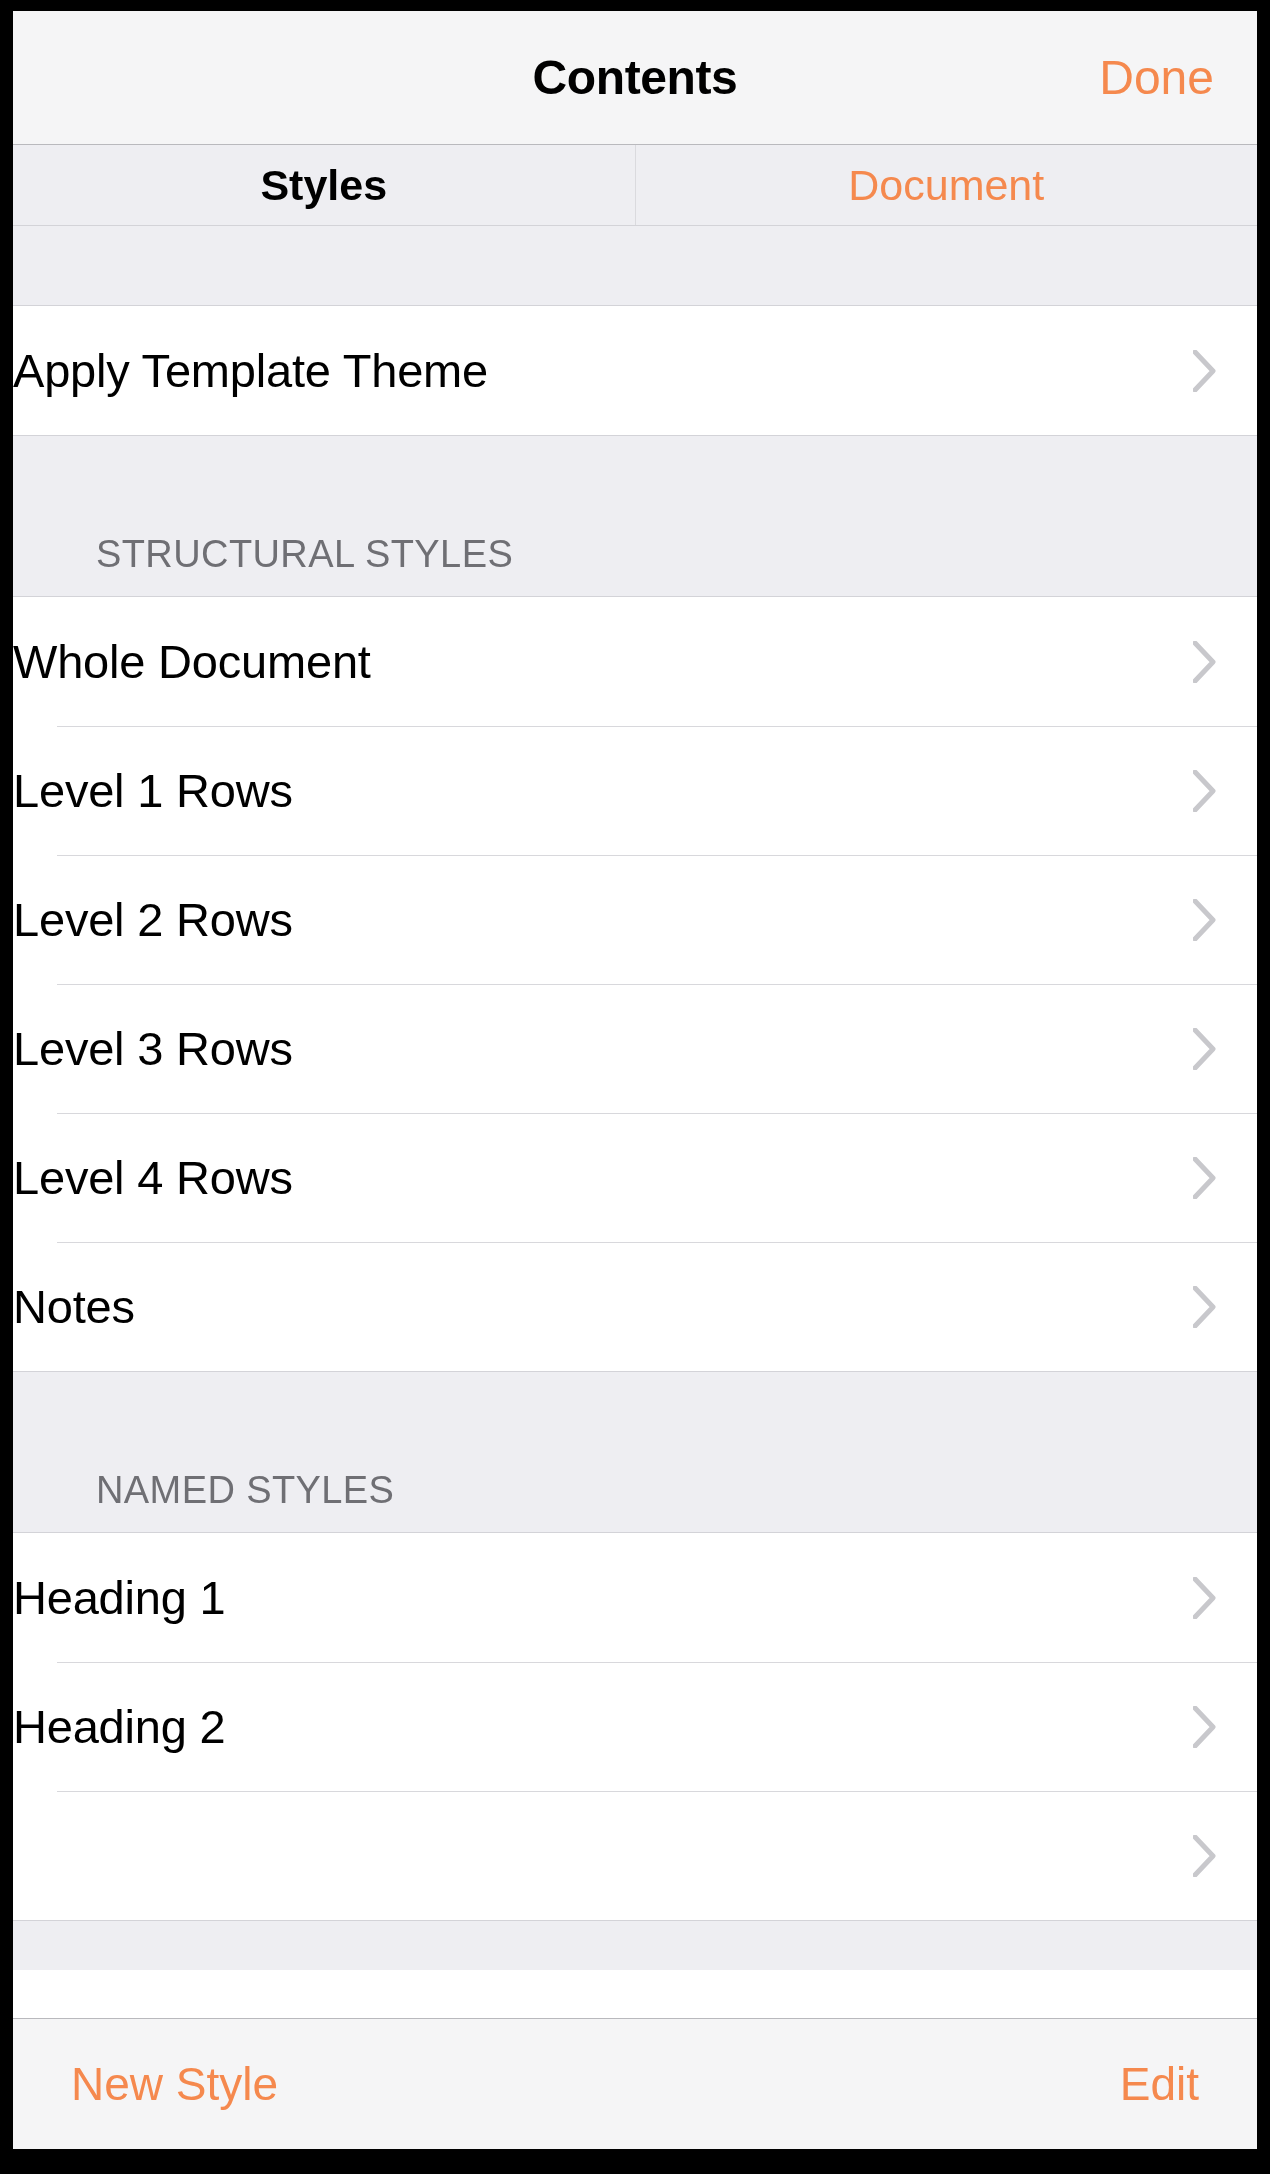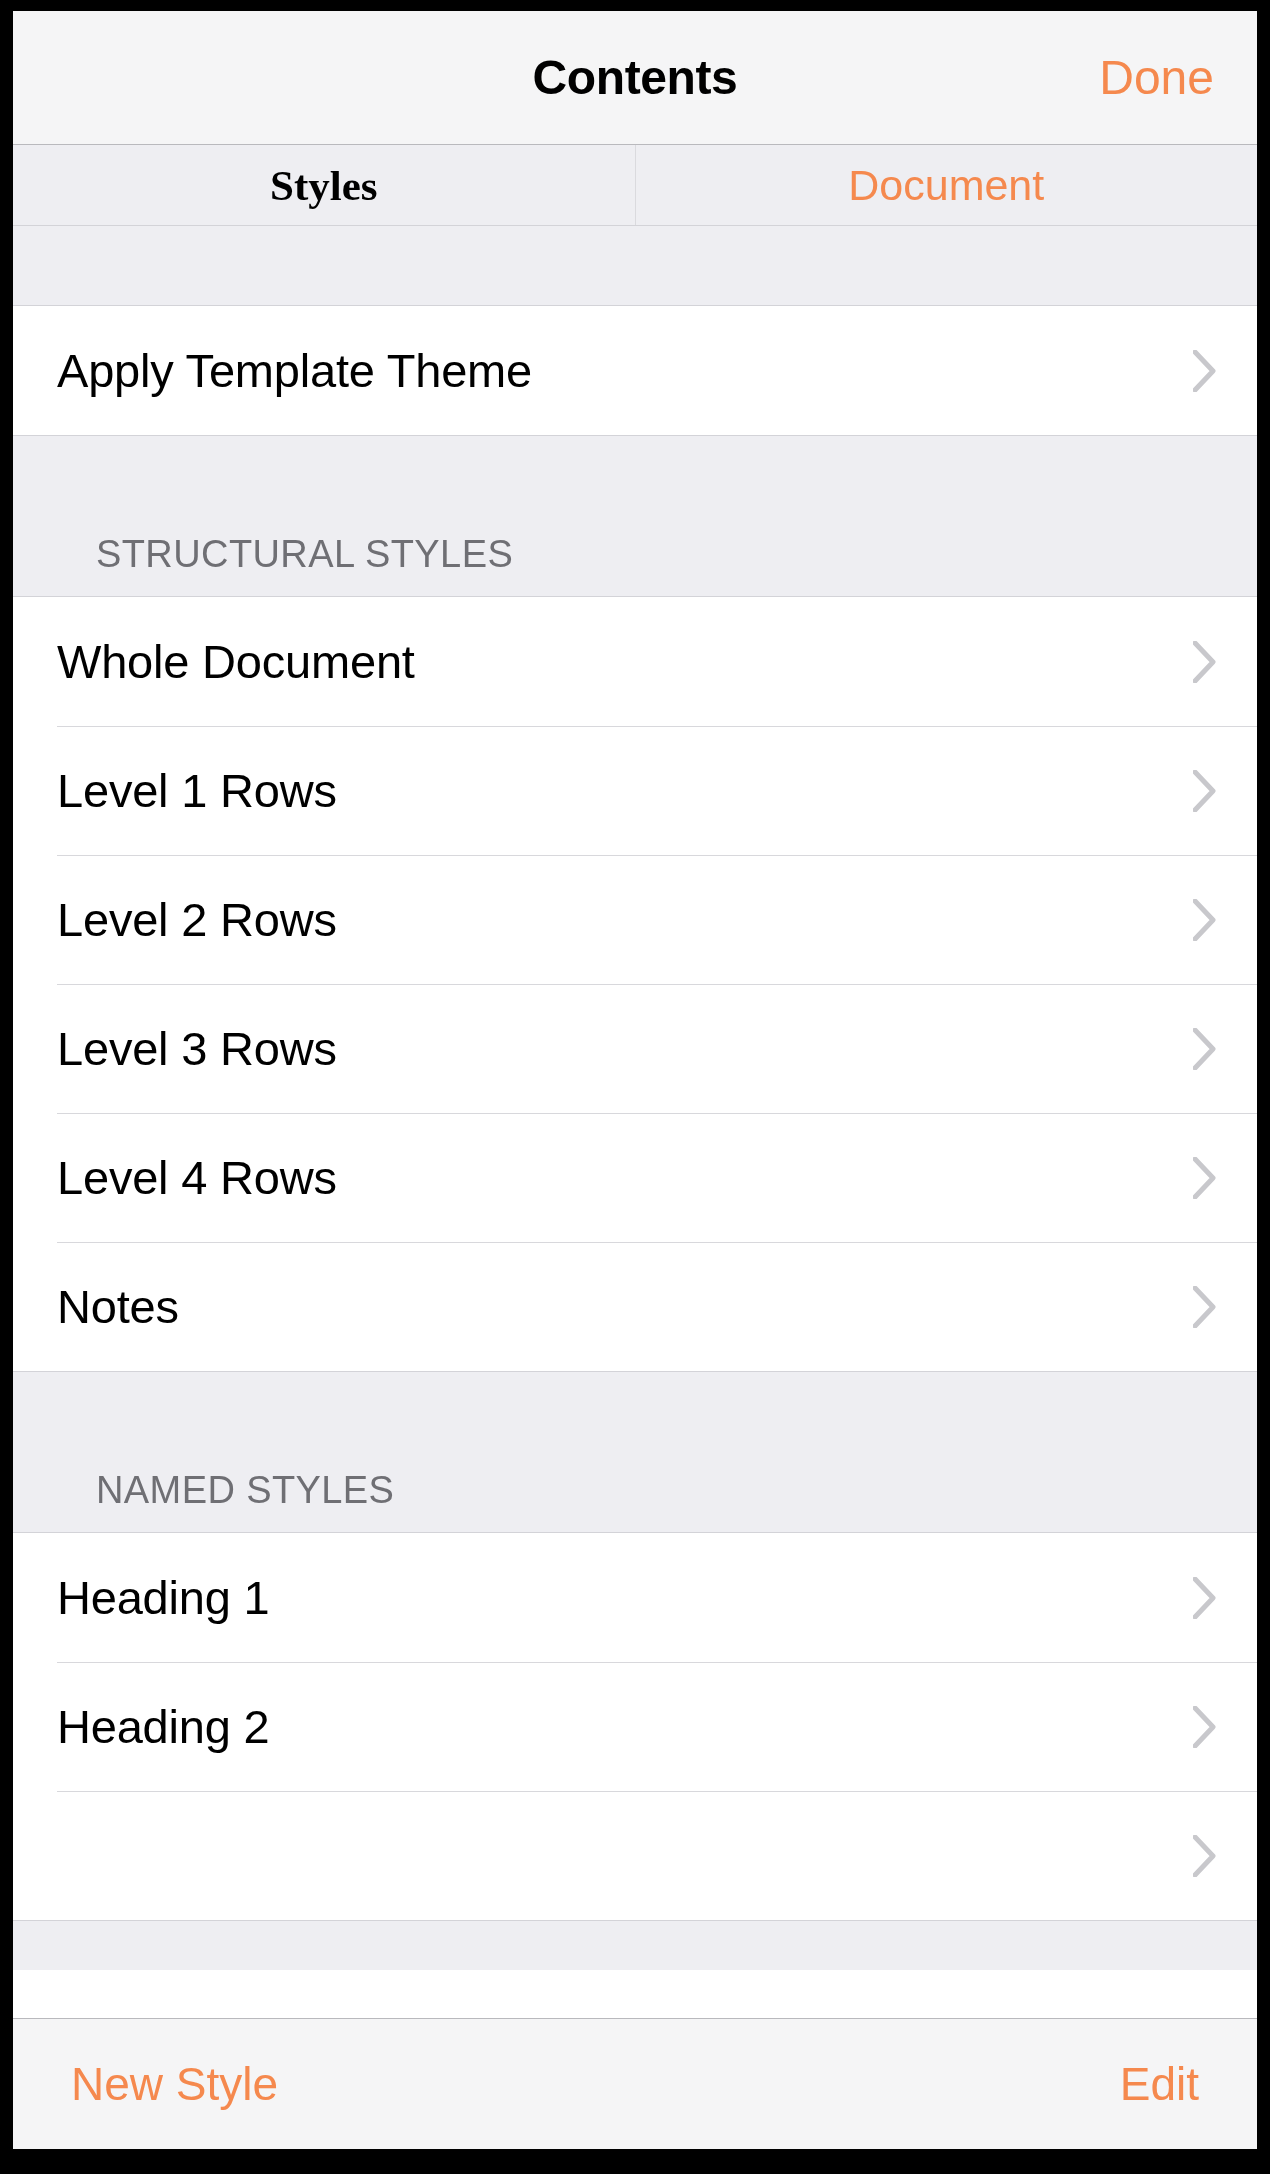--- a/index.html
+++ b/index.html
@@ -86,21 +86,20 @@
   }
   .tab.inactive-left {
     border-right: 1px solid #dadade;
   }
   .tab.inactive-right {
     border-left: 1px solid #dadade;
   }
   .tab.active {
     color: #000000;
     font-weight: bold;
-    font-family: Liberation Serif, serif;
   }
 
   
   .content {
     flex: 1 1 auto;
     background: #eeeef2;
     overflow: hidden;
     position: relative;
   }
 
@@ -143,21 +142,20 @@
     position: absolute;
     left: 44px;
     right: 0;
     top: 0;
     height: 1px;
     background: #d8d8dc;
   }
   .row-label {
     font-size: 47px;
     color: #000000;
-    padding-left: 44px;
     letter-spacing: -0.2px;
   }
   .chevron {
     position: absolute;
     right: 40px;
     top: 50%;
     transform: translateY(-50%);
     width: 24px;
     height: 42px;
   }

